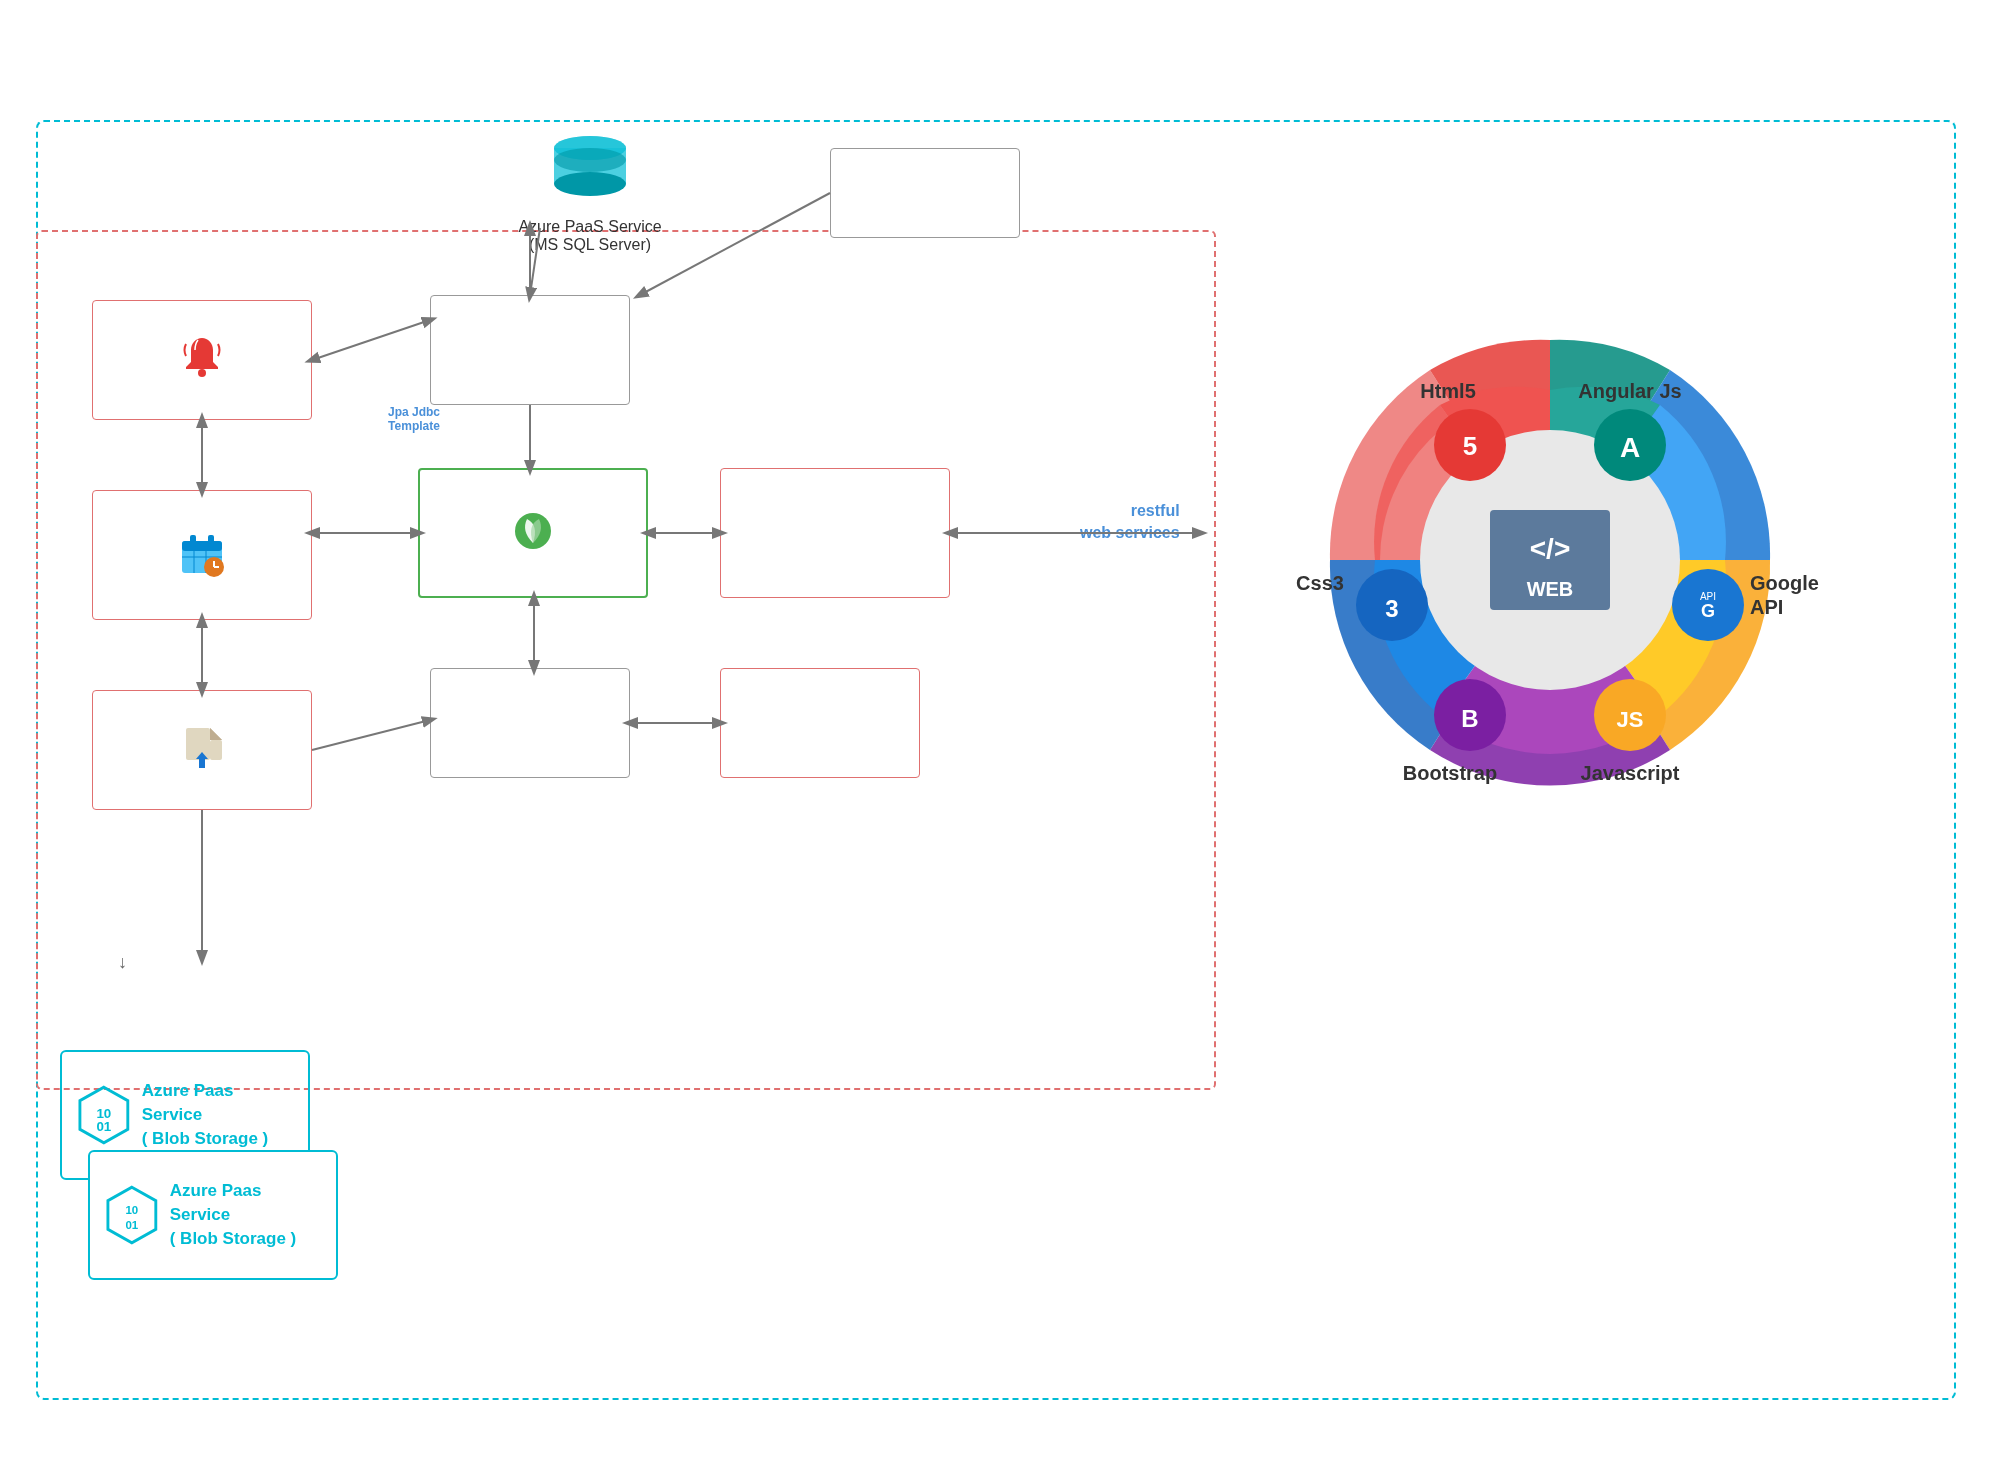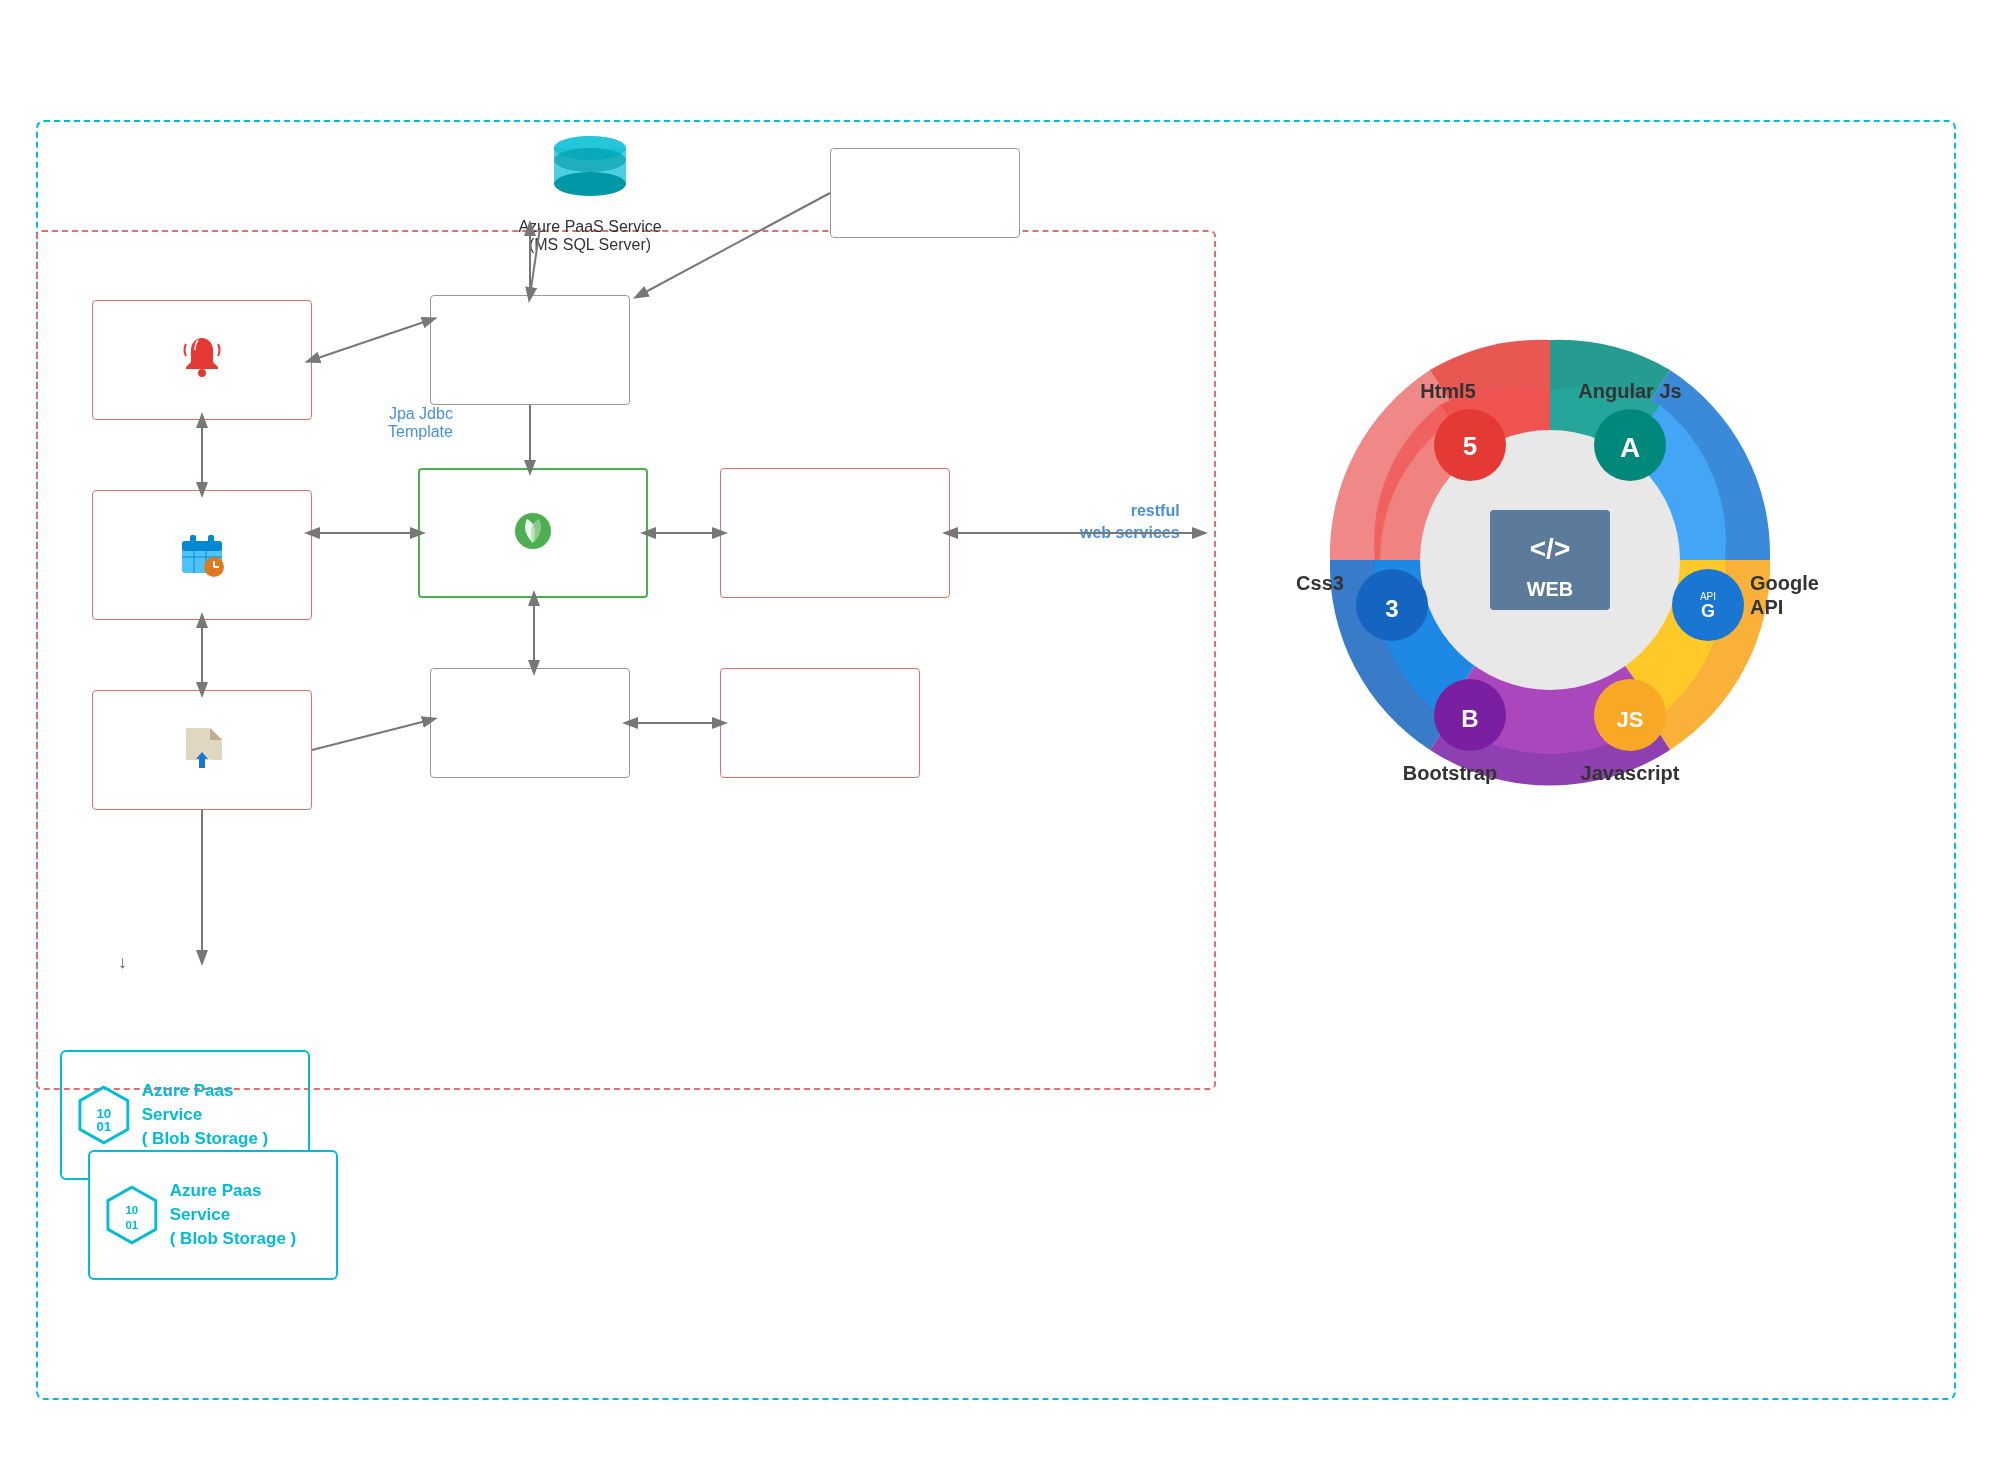--- a/index.html
+++ b/index.html
@@ -128,23 +128,23 @@
     .ssl-label {
       position: absolute;
       color: #4a90d9;
       font-size: 18px;
       font-weight: bold;
     }
 
     .jpa-label {
       position: absolute;
       color: #4a90d9;
-      font-size: 16px;
-      font-weight: normal;
-      text-align: right;
+      font-size: 12px;
+      font-weight: bold;
+      text-align: center;
     }
 
     .emails-label {
       position: absolute;
       color: #4a90d9;
       font-size: 16px;
       font-weight: bold;
     }
 
     .apicalls-label {

